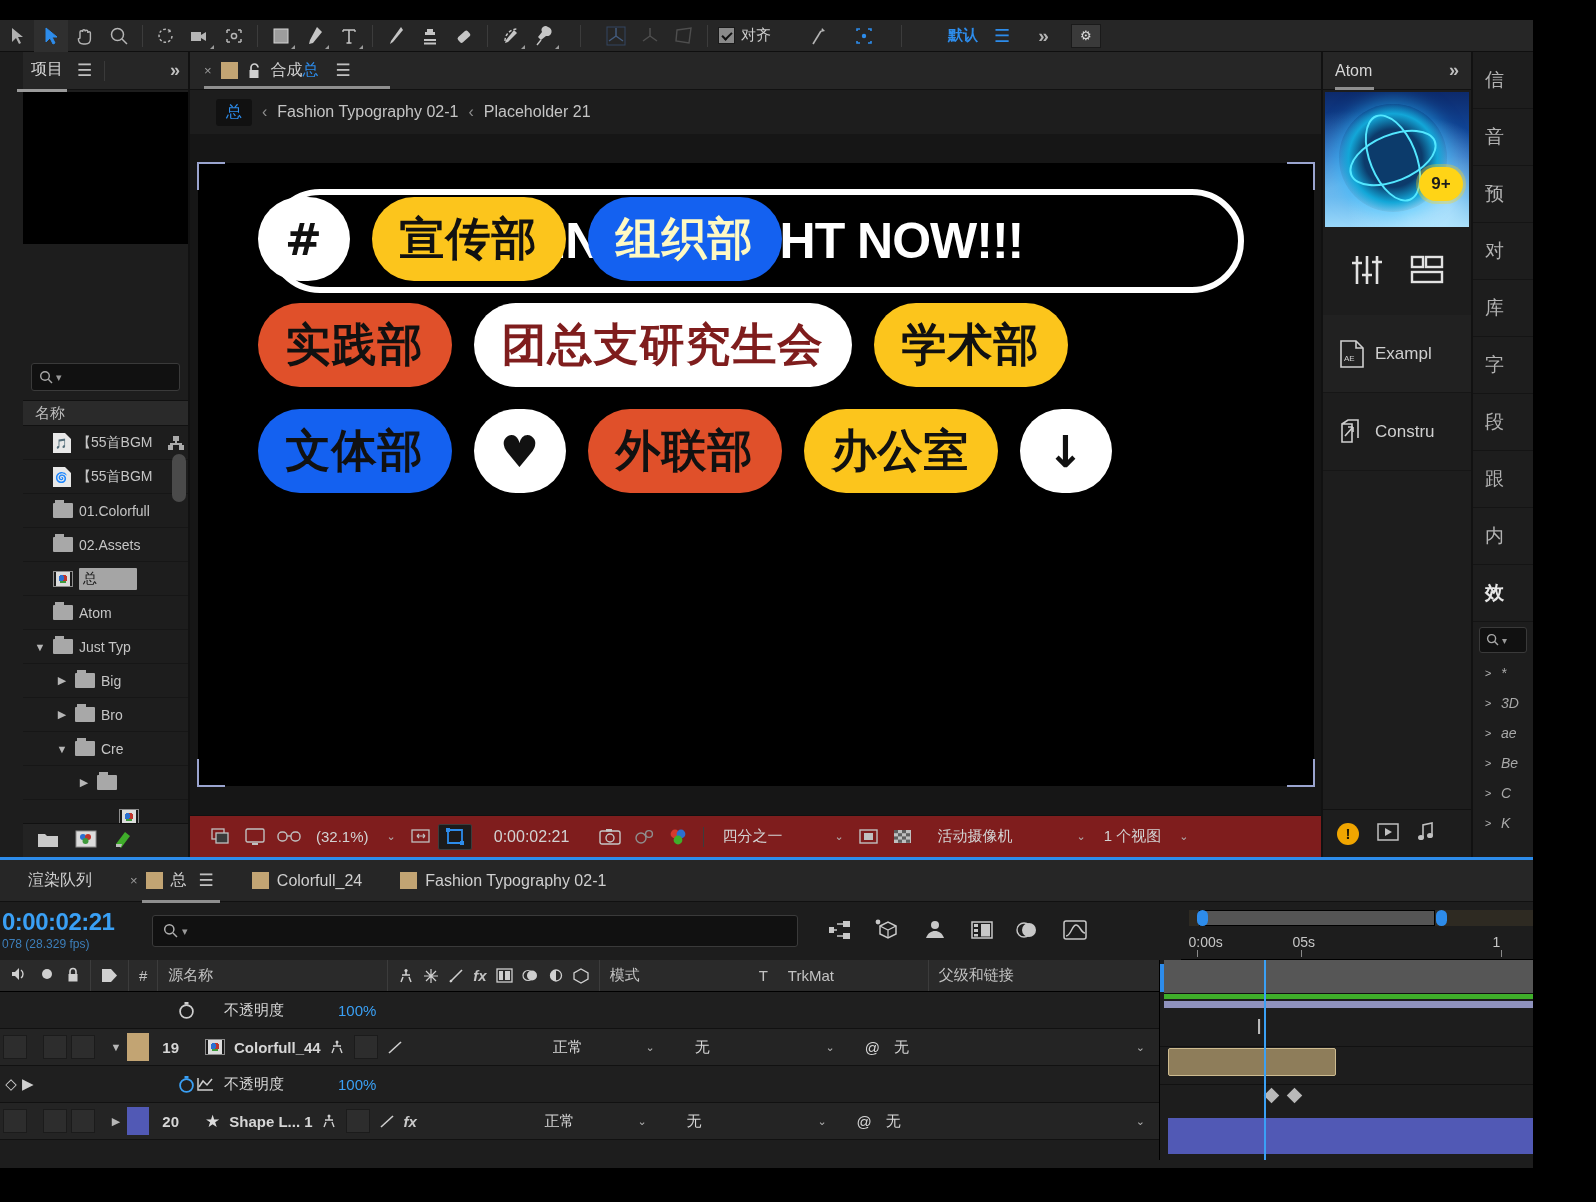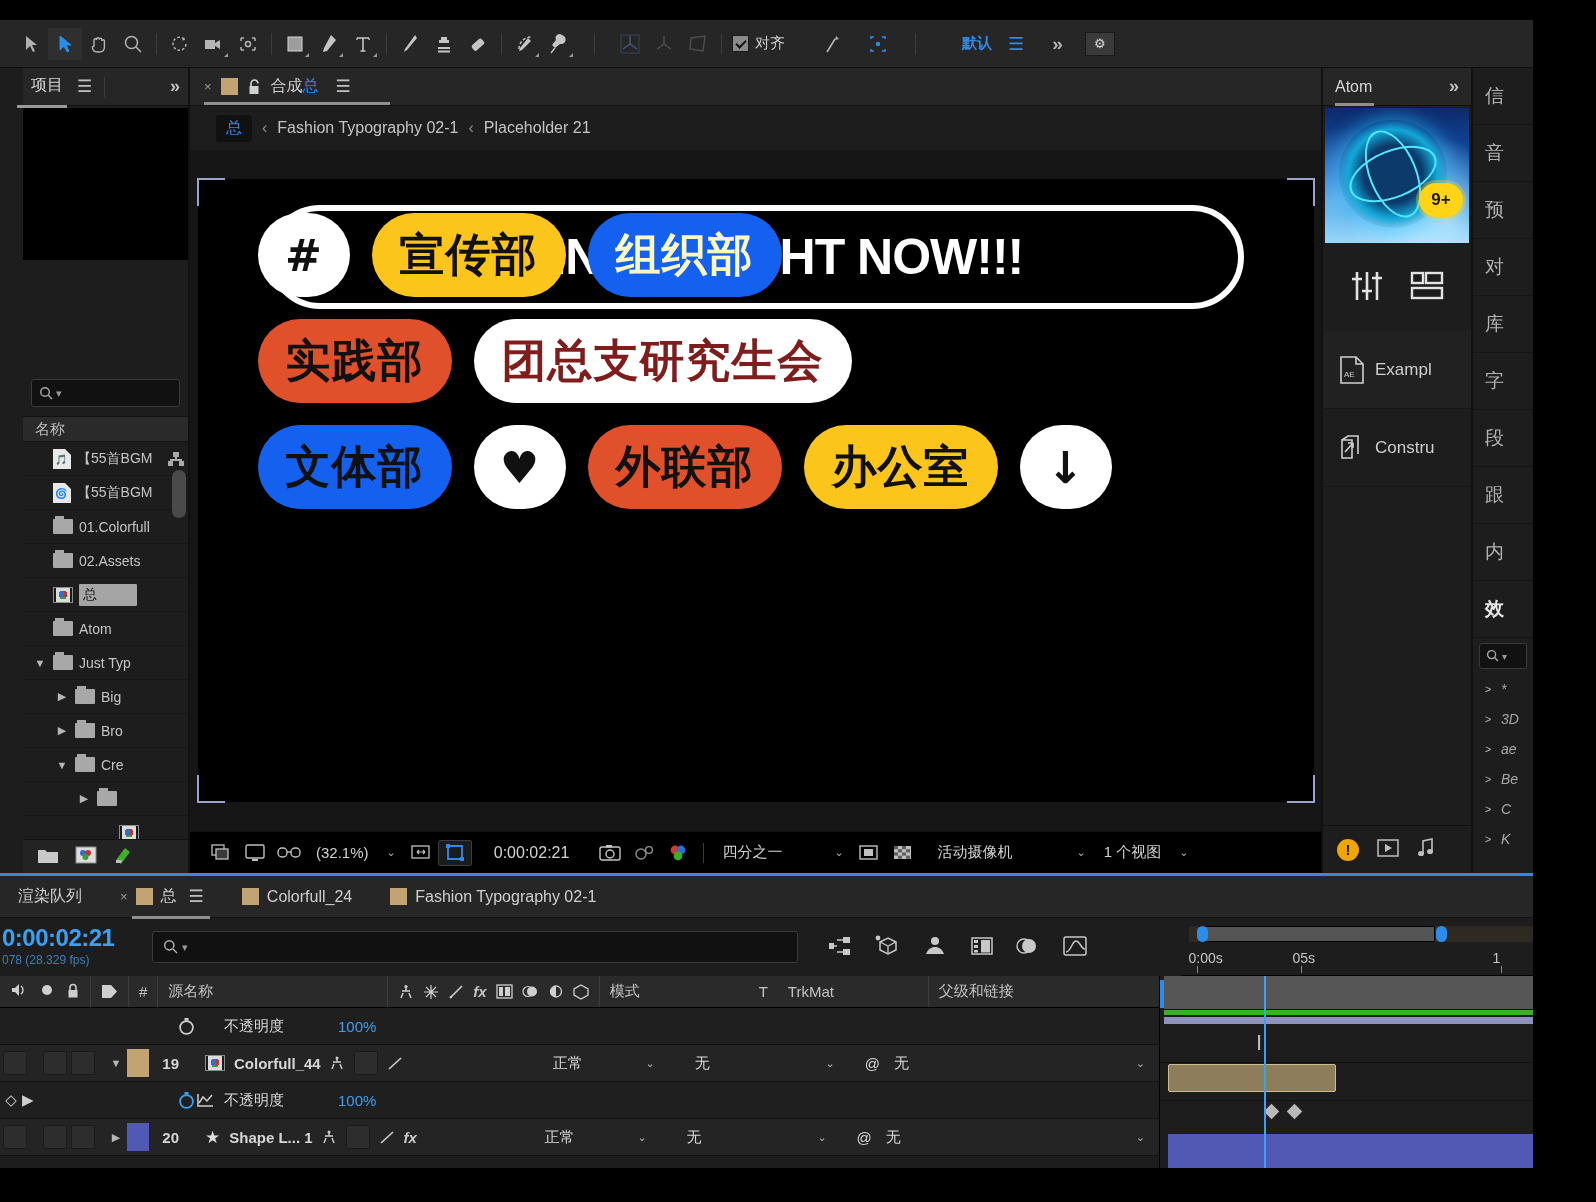--- a/index.html
+++ b/index.html
@@ -8,21 +8,21 @@
     width:1596px; height:1202px;
     font-family:"Liberation Sans", sans-serif;
     font-size:13px;
     color:#c8c8c8;
     overflow:hidden;
     position:relative;
   }
   #app { position:absolute; left:0; top:20px; width:1533px; height:1148px; background:#1d1d1d; overflow:hidden; }
 
   
-  .toolbar { height:48px; background:#262626; display:flex; align-items:center; padding:0 14px;
+  .toolbar { height:32px; background:#262626; display:flex; align-items:center; padding:0 0;
              border-bottom:1px solid #0f0f0f; position:relative; }
   .tool { width:34px; height:32px; display:flex; align-items:center; justify-content:center;
           color:#b8b8b8; position:relative; }
   .tool.sel { background:#2f2f2f; }
   .tool.sel svg { fill:#2d8ceb; stroke:#2d8ceb; }
   .tool svg { display:block; }
   .tdot { position:absolute; right:3px; bottom:3px; width:0; height:0;
           border-left:4px solid transparent; border-bottom:4px solid #9a9a9a; }
   .tsep { width:1px; height:22px; background:#3c3c3c; margin:0 6px; }
   .chkwrap { display:flex; align-items:center; gap:6px; margin-left:4px; }
@@ -107,21 +107,21 @@
   .g-br { right:-1px; bottom:-1px; border-width:0 2px 2px 0; }
   .pill-rows { position:absolute; left:60px; top:34px; right:46px; display:flex; flex-direction:column; gap:22px; }
   .prow2 { display:flex; align-items:center; gap:22px; }
   .pill { border-radius:999px; display:flex; align-items:center; justify-content:center;
           font-weight:bold; white-space:nowrap; font-family:"DejaVu Sans", sans-serif; }
   .pill.txt { height:84px; padding:0 28px; font-size:45px; letter-spacing:1px; }
   .pill.circ { width:92px; height:84px; border-radius:999px; font-size:44px; }
   .join { margin:26px auto 0; width:976px; height:104px; border:6px solid #fff; border-radius:999px;
           display:flex; align-items:center; justify-content:center; color:#fff;
           font-size:50px; font-weight:bold; letter-spacing:-1px; font-family:"Liberation Sans", sans-serif; }
-  .viewer-bar { height:42px; background:#000000; border-top:1px solid #111; display:flex; align-items:center;
+  .viewer-bar { height:42px; background:#7f1d1d; border-top:1px solid #111; display:flex; align-items:center;
                 gap:0; padding:0 14px; font-size:15px; color:#cfcfcf; }
   .vb-ic { width:34px; display:flex; justify-content:center; align-items:center; color:#c8c8c8; }
   .vb-val { padding:0 10px; color:#d2d2d2; }
   .vb-chev { color:#b0b0b0; font-size:11px; padding:0 8px; }
   .vb-div { width:1px; height:20px; background:#3c3c3c; margin:0 8px; }
 
   
   .rightcol { width:150px; background:#1d1d1d; display:flex; flex-direction:column; border-right:2px solid #111; }
   .atom-tabbar { height:38px; background:#262626; display:flex; align-items:center; padding:0 12px;
                  border-bottom:1px solid #111; position:relative; }
@@ -154,21 +154,21 @@
           border-bottom:1px solid #141414; white-space:nowrap; }
   .vtab.bold { color:#e6e6e6; font-weight:bold; }
   .vsearch { height:36px; display:flex; align-items:center; padding:0 6px; }
   .vsearch .box { flex:1; height:26px; background:#111; border:1px solid #3a3a3a; border-radius:3px;
                   display:flex; align-items:center; padding-left:6px; color:#9a9a9a; }
   .vitem { height:30px; display:flex; align-items:center; gap:6px; padding-left:8px; font-size:14px;
            color:#a9a9a9; font-style:italic; }
 
   
   .timeline { height:303px; background:#1d1d1d; border-top:3px solid #2d8ceb; display:flex; flex-direction:column; }
-  .tl-tabbar { height:42px; background:#262626; display:flex; align-items:center; padding:0 16px;
+  .tl-tabbar { height:42px; background:#262626; display:flex; align-items:center; padding:0 26px;
                border-bottom:1px solid #111; position:relative; }
   .tl-tab { display:flex; align-items:center; gap:8px; font-size:16px; color:#cfcfcf; position:relative; padding:0 2px; }
   .tl-tab.active:after { content:""; position:absolute; left:14px; right:-4px; bottom:-12px; height:3px; background:#8f8f8f; }
   .tl-gap { width:34px; }
   .tl-head { height:58px; display:flex; background:#1d1d1d; }
   .tc-wrap { width:152px; padding:6px 0 0 2px; }
   .tc-main { color:#3aa0f5; font-size:24px; font-weight:bold; letter-spacing:-.5px; }
   .tc-sub { color:#3d7fba; font-size:12px; margin-top:1px; }
   .tl-search { width:650px; display:flex; align-items:center; }
   .tl-search .box { width:646px; height:32px; background:#111; border:1px solid #3a3a3a; border-radius:3px;
@@ -518,20 +518,21 @@
           <span class="guide g-br"></span>
           <div class="pill-rows" id="pill-rows">
               <div class="prow2">
                 <div class="pill circ" style="background: rgb(255, 255, 255); color: rgb(17, 17, 17);">#</div>
                 <div class="pill txt" style="background: rgb(252, 197, 28); color: rgb(17, 17, 17);">宣传部</div>
                 <div class="pill txt" style="background: rgb(20, 97, 240); color: #fef9c3;">组织部</div>
               </div>
               <div class="prow2">
                 <div class="pill txt" style="background: rgb(224, 80, 42); color: rgb(17, 17, 17);">实践部</div>
                 <div class="pill txt" style="background: rgb(255, 255, 255); color: #7f1d1d;">团总支研究生会</div>
+                <div class="pill txt" style="background: rgb(252, 197, 28); color: rgb(17, 17, 17);">学术部</div>
               </div>
               <div class="prow2">
                 <div class="pill txt" style="background: rgb(20, 97, 240); color: rgb(17, 17, 17);">文体部</div>
                 <div class="pill circ" style="background: rgb(255, 255, 255); color: rgb(17, 17, 17);">♥</div>
                 <div class="pill txt" style="background: rgb(224, 80, 42); color: rgb(17, 17, 17);">外联部</div>
                 <div class="pill txt" style="background: rgb(252, 197, 28); color: rgb(17, 17, 17);">办公室</div>
                 <div class="pill circ" style="background: rgb(255, 255, 255); color: rgb(17, 17, 17);">↓</div>
               </div>
             </div>
           <div class="join">JOIN US RIGHT NOW!!!</div>

